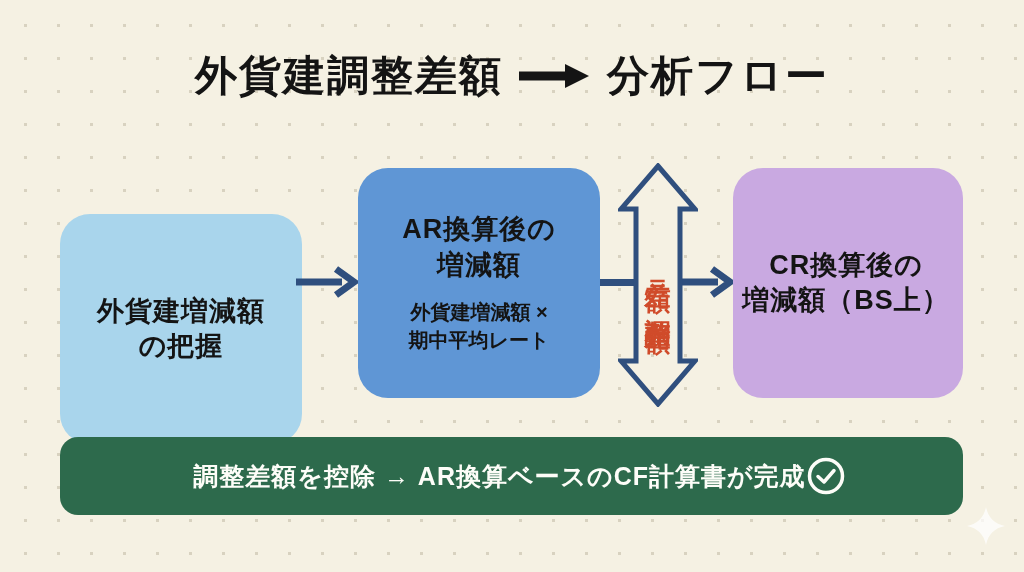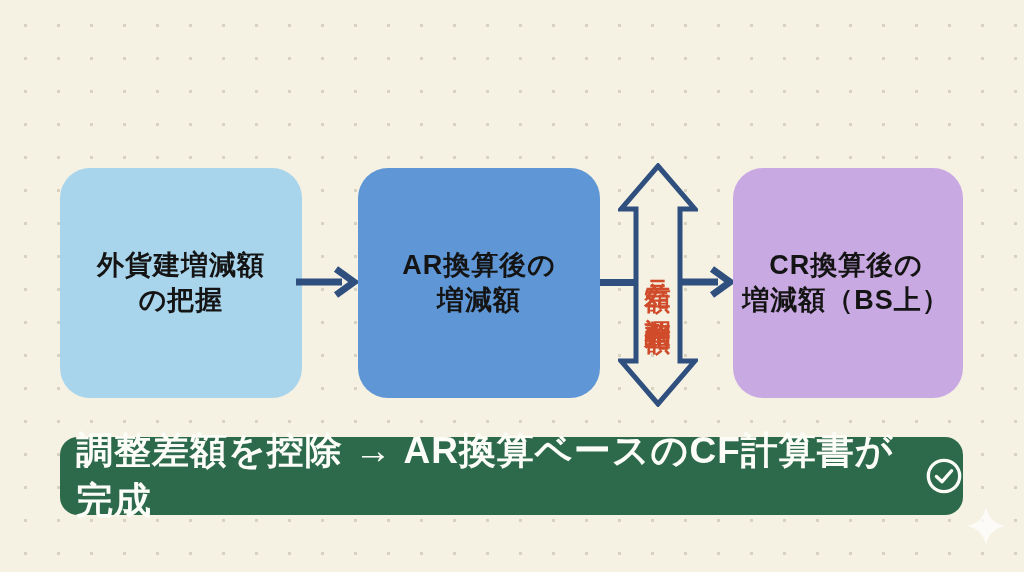--- a/index.html
+++ b/index.html
@@ -39,43 +39,53 @@
     display:flex;align-items:center;justify-content:center;
   }
   .vlabel{
     writing-mode:vertical-rl;text-orientation:upright;
     font-size:26px;font-weight:800;letter-spacing:3px;line-height:1;
   }
   
   .banner{
     position:absolute;left:60px;top:437px;width:903px;height:78px;border-radius:18px;
     display:flex;align-items:center;justify-content:center;gap:0;
-    color:#fdfdf8;font-size:37px;font-weight:800;letter-spacing:1px;box-sizing:border-box;padding-left:16px;
+    color:#fdfdf8;font-size:25px;font-weight:800;letter-spacing:1px;box-sizing:border-box;padding-left:16px;
   }
   .sparkle{position:absolute;left:967px;top:507px;opacity:.75;}
 </style>
 </head>
 <body>
 
 <div class="stage">
 
+  <header class="title">
+    <span>外貨建調整差額</span>
+    <svg class="title-arrow" width="72" height="26" viewBox="0 0 72 26">
+      <path d="M0 13 H50" stroke="#141414" stroke-width="9" fill="none"></path>
+      <polygon points="46,1 70,13 46,25" fill="#141414"></polygon>
+    </svg>
+    <span>分析フロー</span>
+  </header>
 
-  <div class="box box1" style="background: rgb(169, 213, 236);">
+  <div class="box box1" style="background: rgb(169, 213, 236); margin-top: 46px;">
     <div class="box-title">外貨建増減額
 の把握</div>
   </div>
 
   <svg class="harrow a1" width="64" height="36" viewBox="0 0 64 36">
     <path d="M0 18 H46" stroke="#2f4f7e" stroke-width="7" fill="none"></path>
     <polyline points="40,5 58,18 40,31" stroke="#2f4f7e" stroke-width="7" fill="none"></polyline>
   </svg>
 
   <div class="box box2" style="background: rgb(95, 150, 213);">
     <div class="box-title">AR換算後の
 増減額</div>
+    <div class="box-sub">外貨建増減額 ×
+期中平均レート</div>
   </div>
 
   <div class="seg"></div>
 
   <svg class="harrow a2" width="56" height="36" viewBox="0 0 56 36">
     <path d="M0 18 H38" stroke="#2f4f7e" stroke-width="7" fill="none"></path>
     <polyline points="32,5 50,18 32,31" stroke="#2f4f7e" stroke-width="7" fill="none"></polyline>
   </svg>
 
   <svg class="varrow" width="80" height="244" viewBox="0 0 80 244">

